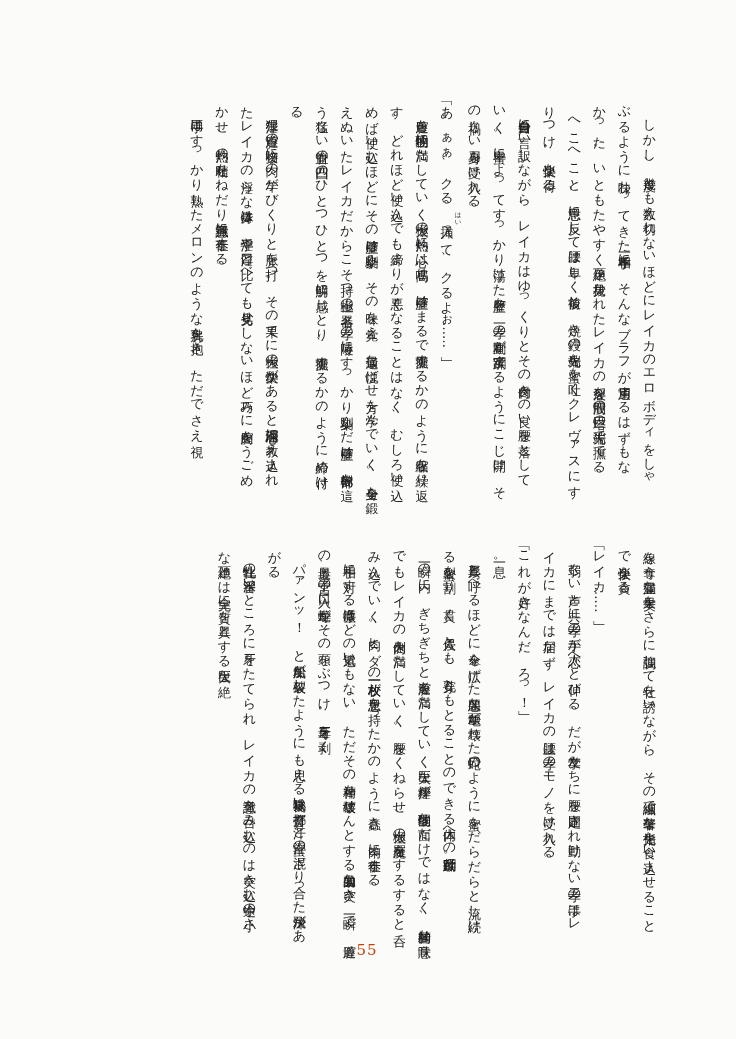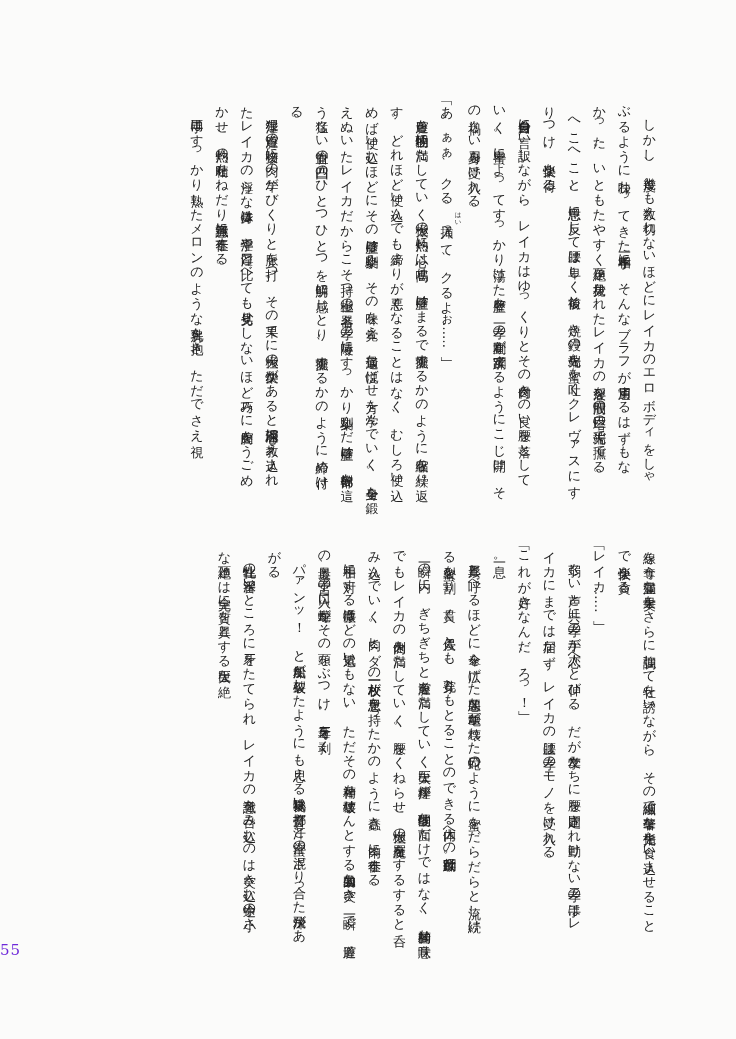--- a/index.html
+++ b/index.html
@@ -44,23 +44,25 @@
   ruby { ruby-align: center; }
   rt {
     font-size: 6.5px;
     letter-spacing: 0;
   }
   .page-number {
     position: absolute;
     left: 0;
     right: 14px;
     top: 941px;
+    text-align: center;
     font-size: 15px;
-    color: #6d28d9;
+    color: #c2410c;
     letter-spacing: 1px;
+    padding-left: 12px;
   }
 </style>
 </head>
 <body>
 
 <div class="page">
   <div class="text-block upper">
       <p class="para indent">しかし、幾度とも数え切れないほどにレイカのエロボディをしゃぶるように味わってきた一孝相手に、そんなブラフが通用するはずもなかった。いともたやすく絶頂を見抜かれたレイカの淫裂を股間の巨塔の先端で撫でる。</p>
       <p class="para indent">へこへこと、意思に反して腰は卑しく前後し、焼き鏝の先端を蜜を吐くクレヴァスにすりつけ、快楽を得る。</p>
       <p class="para indent">自分自身に言い訳しながら、レイカはゆっくりとその肉付きの良い腰を落としていく。卑蜜によってすっかり蕩けた膣壁を、一孝の剛直が蹂躙するようにこじ開け、その禍々しい刀身を受け入れる。</p>

